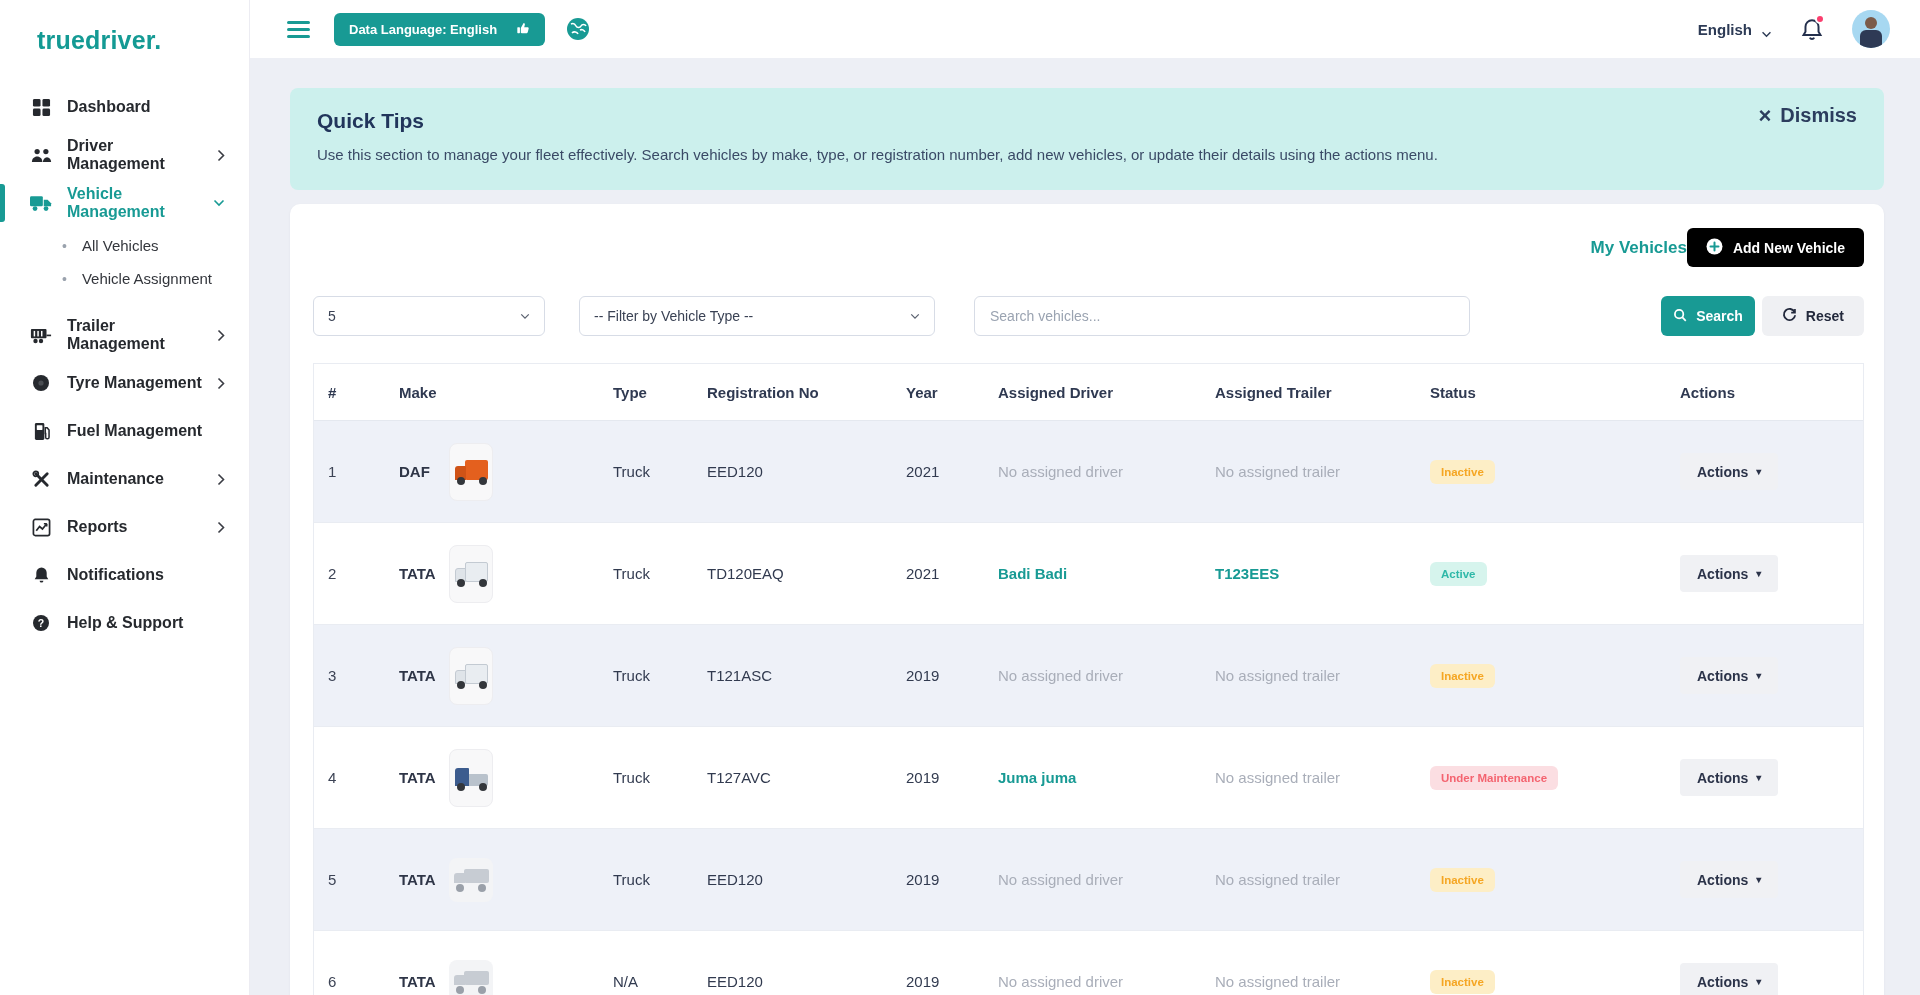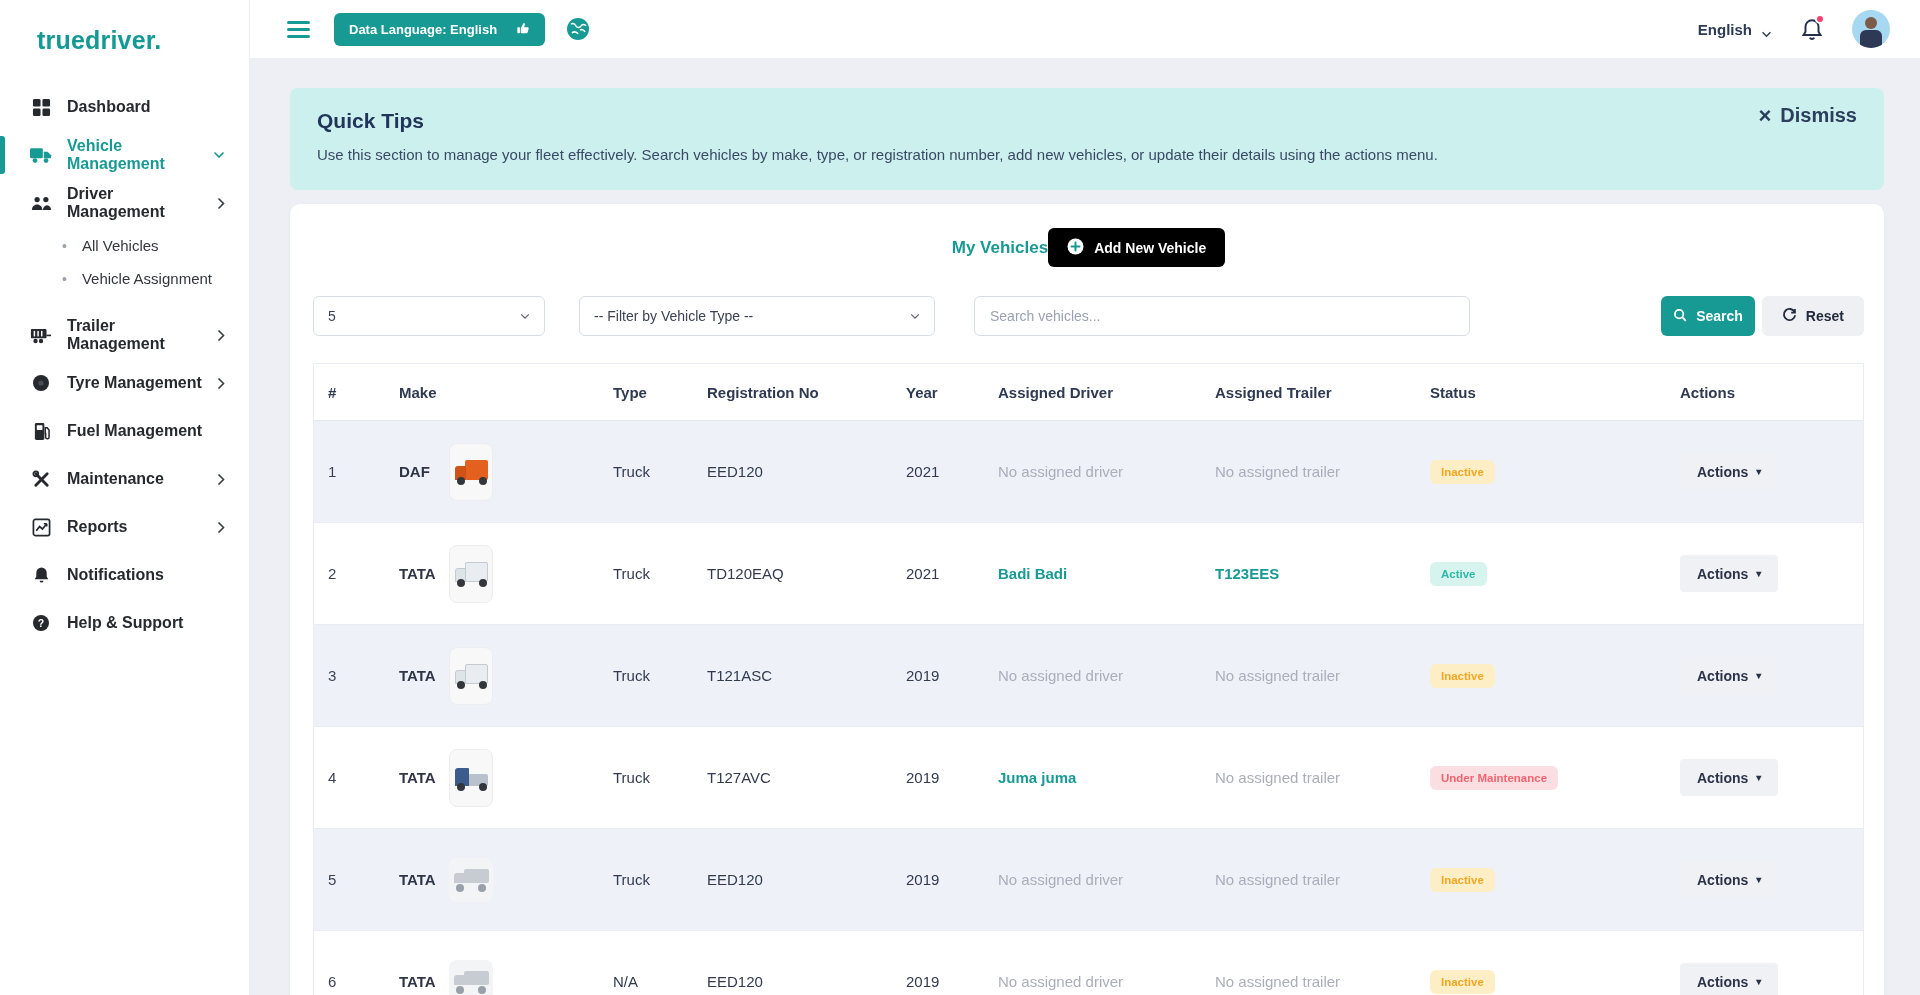--- a/index.html
+++ b/index.html
@@ -45,21 +45,21 @@
 
   .banner { background:#ccf0ed; border-radius:8px; padding:21px 27px 27px; position:relative; }
   .banner h2 { font-size:21px; color:#21355b; font-weight:700; }
   .banner p { margin-top:13px; font-size:15px; color:#3a4a66; }
   .dismiss { position:absolute; top:16px; right:27px; font-size:20px; color:#2c3d5e; font-weight:600;
              display:flex; align-items:center; gap:9px; cursor:pointer; }
   .dismiss .x { font-size:22px; line-height:1; }
 
   .card { background:#fff; border-radius:10px; margin-top:14px; padding:24px 20px 0 23px;
           box-shadow:0 1px 3px rgba(20,30,60,.05); height:1000px; }
-  .card-head { display:flex; justify-content:center; align-items:center; }
+  .card-head { display:flex; justify-content:flex-end; align-items:center; }
   .card-title { color:#189a94; font-size:17px; font-weight:700; }
   .add-btn { background:#000000; color:#fff; border:none; border-radius:6px; height:39px; padding:0 19px;
              font-size:14px; font-weight:700; display:flex; align-items:center; gap:10px; cursor:pointer; }
 
   .filters { display:flex; align-items:center; margin-top:29px; }
   .select { height:40px; border:1px solid #d7dce6; border-radius:6px; background:#fff; display:flex;
             align-items:center; padding:0 14px; font-size:14px; color:#3a4254; cursor:pointer; }
   .select .chev-d { margin-left:auto; display:flex; }
   .sel-size { width:232px; }
   .sel-type { width:356px; margin-left:34px; }
@@ -121,50 +121,50 @@
         <svg width="19" height="19" viewBox="0 0 20 20" fill="#26292e">
             <rect x="1" y="1" width="8" height="8" rx="1.5"></rect>
             <rect x="11" y="1" width="8" height="8" rx="1.5"></rect>
             <rect x="1" y="11" width="8" height="8" rx="1.5"></rect>
             <rect x="11" y="11" width="8" height="8" rx="1.5"></rect>
           </svg>
       </span>
       <span>Dashboard</span>
     </div>
 
+    <div class="nav-item">
+      <span class="nav-ic">
+        <svg width="21" height="17" viewBox="0 0 24 19" fill="#26292e">
+            <circle cx="7" cy="5" r="3"></circle>
+            <circle cx="17" cy="5" r="3"></circle>
+            <path d="M1 17c0-4 2.7-6.5 6-6.5s6 2.5 6 6.5z"></path>
+            <path d="M13.5 17c.3-3 2-5.5 4.8-5.5 2.7 0 4.7 2.5 4.7 5.5z"></path>
+          </svg>
+      </span>
+      <span>Driver Management</span>
+      <span class="chev-r">
+        <svg width="8" height="13" viewBox="0 0 8 13" fill="none" stroke="#3a3d44" stroke-width="1.6">
+            <path d="M1.5 1.5 6.5 6.5 1.5 11.5"></path>
+          </svg>
+      </span>
+    </div>
+
     <div class="nav-item active">
       <span class="nav-ic">
         <svg width="22" height="17" viewBox="0 0 24 18" fill="#189a94">
             <rect x="0" y="1" width="14" height="11" rx="1.5"></rect>
             <path d="M15 5h4.2L23 8.6V12h-8z"></path>
             <circle cx="5.5" cy="14.5" r="2.6"></circle>
             <circle cx="17.5" cy="14.5" r="2.6"></circle>
           </svg>
       </span>
       <span>Vehicle Management</span>
       <span class="inline-caret">
         <svg width="12" height="8" viewBox="0 0 12 8" fill="none" stroke="#189a94" stroke-width="1.6">
             <path d="M1.5 1.5 6 6 10.5 1.5"></path>
-          </svg>
-      </span>
-    </div>
-
-    <div class="nav-item">
-      <span class="nav-ic">
-        <svg width="21" height="17" viewBox="0 0 24 19" fill="#26292e">
-            <circle cx="7" cy="5" r="3"></circle>
-            <circle cx="17" cy="5" r="3"></circle>
-            <path d="M1 17c0-4 2.7-6.5 6-6.5s6 2.5 6 6.5z"></path>
-            <path d="M13.5 17c.3-3 2-5.5 4.8-5.5 2.7 0 4.7 2.5 4.7 5.5z"></path>
-          </svg>
-      </span>
-      <span>Driver Management</span>
-      <span class="chev-r">
-        <svg width="8" height="13" viewBox="0 0 8 13" fill="none" stroke="#3a3d44" stroke-width="1.6">
-            <path d="M1.5 1.5 6.5 6.5 1.5 11.5"></path>
           </svg>
       </span>
     </div>
 
     <div class="sub-list">
       <div class="sub-item">
         <span>All Vehicles</span>
       </div>
       <div class="sub-item">
         <span>Vehicle Assignment</span>

